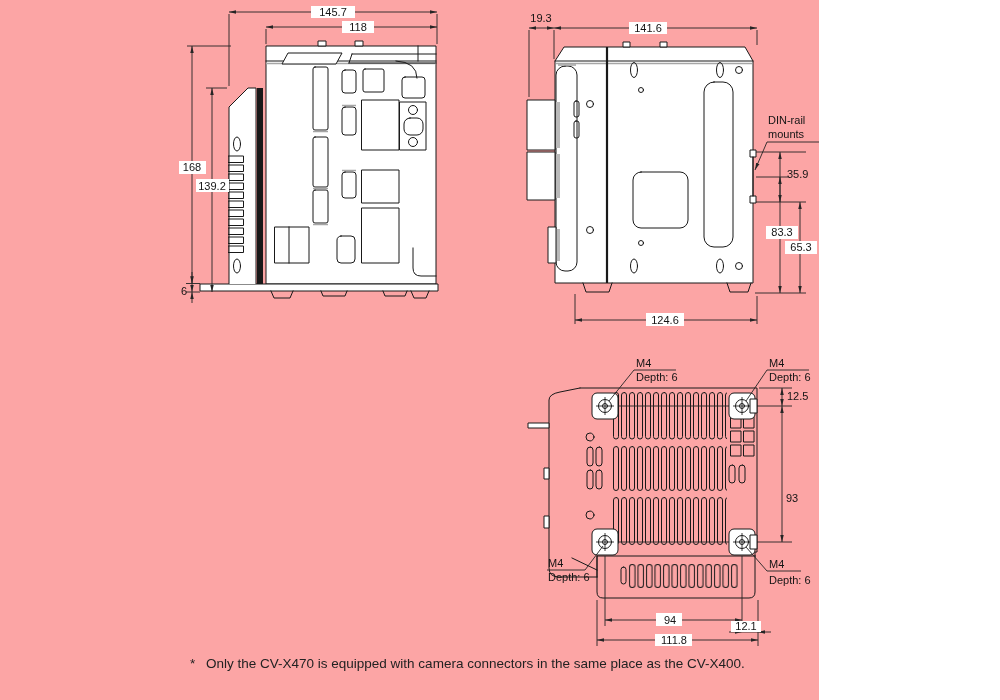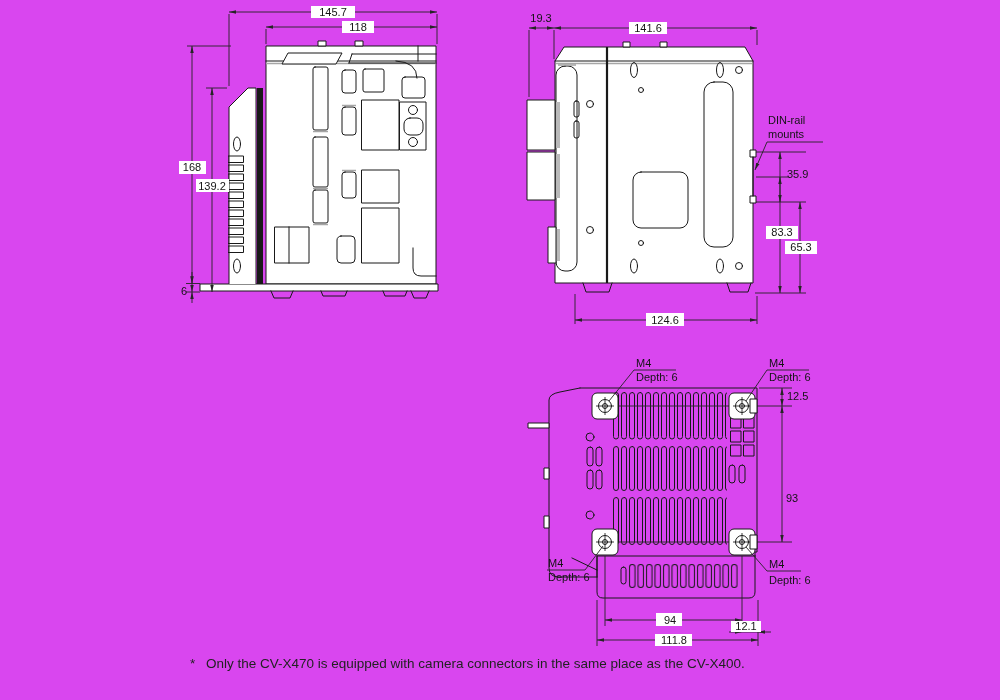--- a/index.html
+++ b/index.html
@@ -1,16 +1,16 @@
 <!DOCTYPE html>
 <html><head>
 <meta charset="utf-8">
 <style>
   html,body { margin:0; padding:0; background:#ffffff; }
-  .stage { width:1000px; height:700px; position:relative; background:#d946ef; overflow:hidden; }
+  .stage { width:819px; height:700px; position:relative; background:#fca5a5; overflow:hidden; }
   svg text { font-family:"Liberation Sans","DejaVu Sans",sans-serif; font-size:11px; fill:#141414; }
   text.m { text-anchor:middle; }
   text.ft { font-size:13.5px; fill:#222; }
   .ln  { fill:none; stroke:#191919; stroke-width:1; stroke-linejoin:round; stroke-linecap:square; }
   .fw  { fill:#ffffff; stroke:#191919; stroke-width:1; stroke-linejoin:round; }
   .thk { fill:none; stroke:#191919; stroke-width:2.2; }
   .gry { fill:none; stroke:#a6a6a6; stroke-width:1.6; }
   .gfl { fill:#b9b9b9; stroke:none; }
   .blk { fill:#191919; stroke:none; }
   .dim { fill:none; stroke:#252525; stroke-width:0.9; stroke-linecap:butt; }

